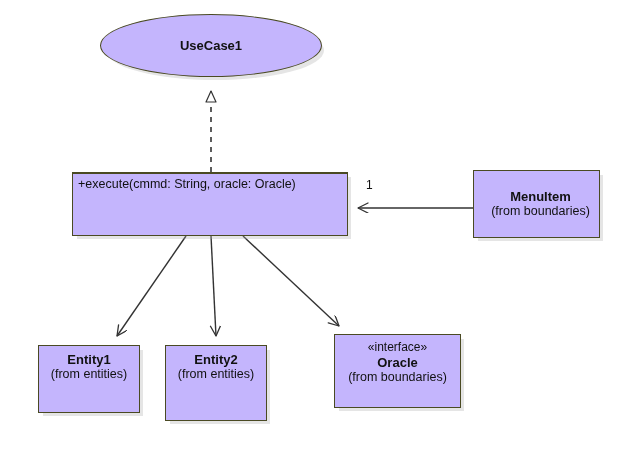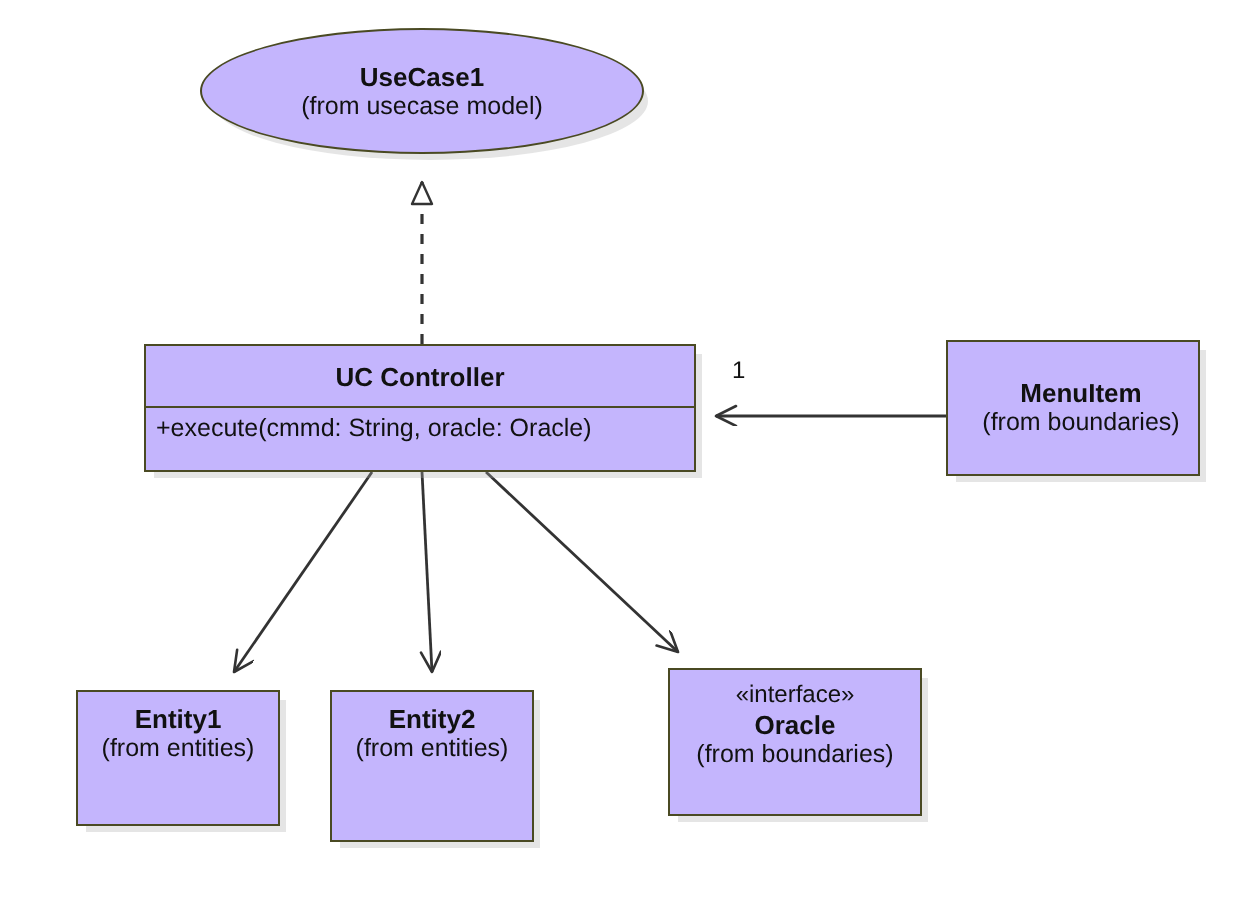--- a/index.html
+++ b/index.html
@@ -164,28 +164,24 @@
     </g>
 
     <g>
       <line x1="243" y1="236" x2="339" y2="326" stroke="#333333" stroke-width="1.4" marker-end="url(#openArrow)"></line>
     </g>
   </svg>
 
   <div class="node" id="usecase1">
     <div class="hdr">
       <div class="nm">UseCase1</div>
-      <div class="frm">(from usecase model)</div>
     </div>
   </div>
 
   <div class="node" id="uccontroller">
-    <div class="hdr">
-      <div class="nm">UC Controller</div>
-    </div>
     <div class="body">
       <div class="op">+execute(cmmd: String, oracle: Oracle)</div>
     </div>
   </div>
 
   <div class="node" id="menuitem">
     <div class="hdr">
       <div class="nm">MenuItem</div>
       <div class="frm">(from boundaries)</div>
     </div>

